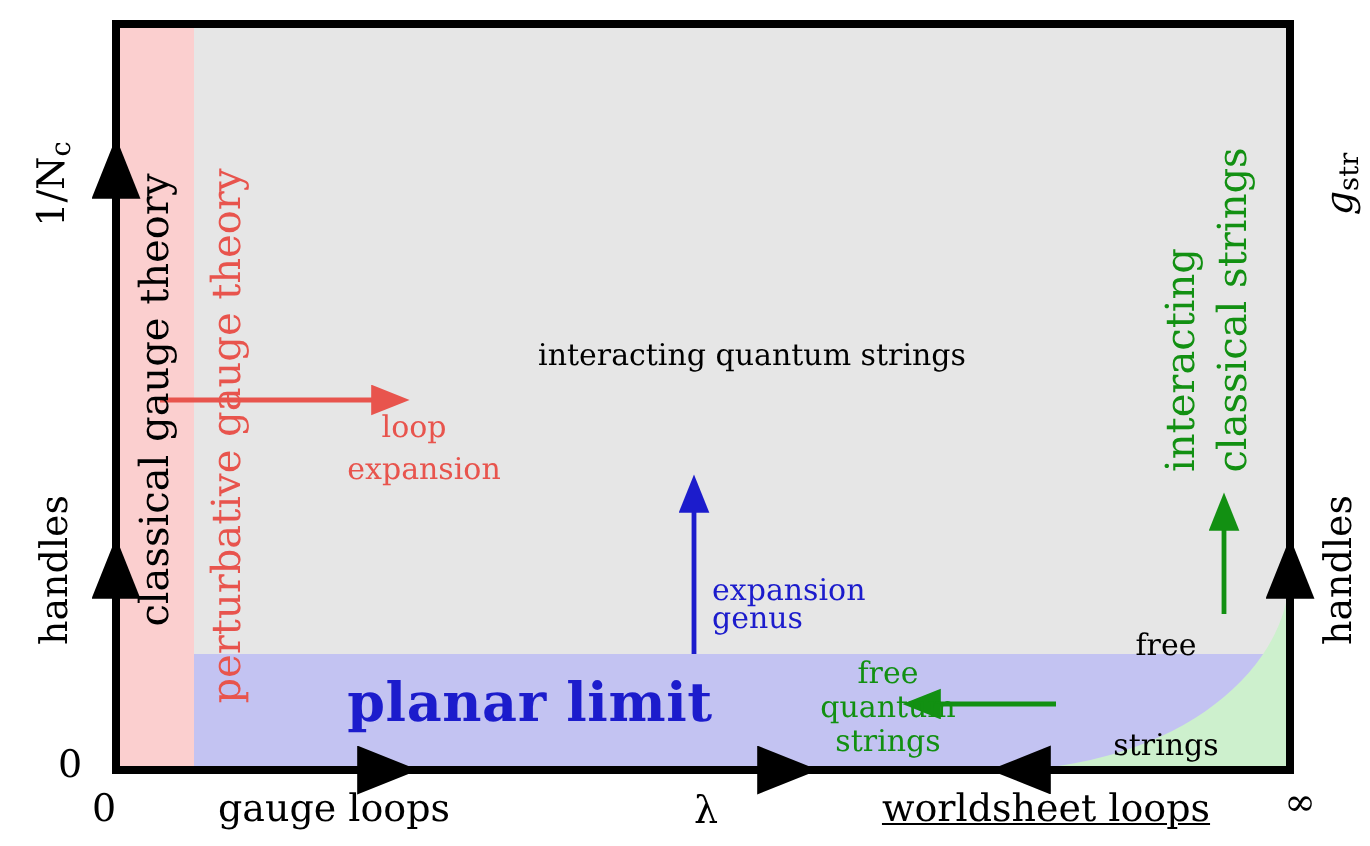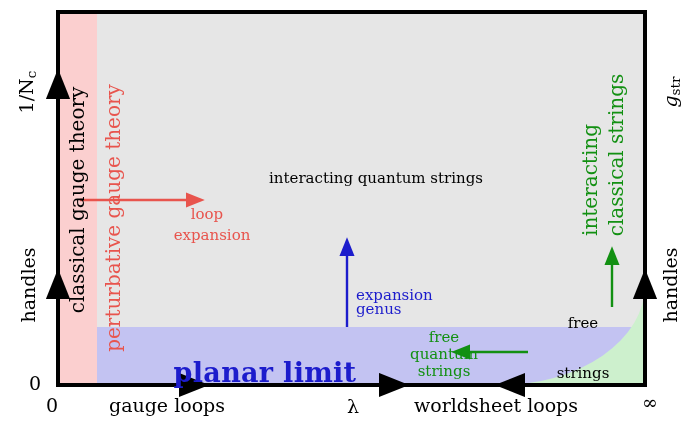--- a/index.html
+++ b/index.html
@@ -11,21 +11,21 @@
   .ctr{transform:translate(-50%,-50%);}
   .rot{transform-origin:50% 50%;}
   .blk{color:#000000;}
   .red{color:#e8544d;}
   .blu{color:#1c1ccc;}
   .grn{color:#129012;}
   .axlbl{font-size:19px;}
   .tiny{font-size:15px;text-align:center;}
   .big{font-size:26px;}
   .mid{font-size:15px;}
-  .planar{font-size:27px;font-weight:bold;letter-spacing:.3px;margin-top:20px;}
+  .planar{font-size:27px;font-weight:bold;letter-spacing:.3px;}
   .sideA{font-size:20px;}
   i.it{font-style:italic;}
   .sub{font-size:.72em;vertical-align:-0.22em;}
 </style>
 </head>
 <body>
 
 <div id="stage">
 
   <svg class="layer" viewBox="0 0 685 423" xmlns="http://www.w3.org/2000/svg">
@@ -100,16 +100,16 @@
   <div class="txt ctr axlbl blk" style="left:28px;top:285px;transform:translate(-50%,-50%) rotate(-90deg);">handles</div>
 
   <div class="txt ctr axlbl blk" style="left:672px;top:92px;transform:translate(-50%,-50%) rotate(-90deg);">
     <i class="it">g</i><span class="sub">str</span>
   </div>
   <div class="txt ctr axlbl blk" style="left:670px;top:285px;transform:translate(-50%,-50%) rotate(-90deg);">handles</div>
 
   <div class="txt ctr axlbl blk" style="left:52px;top:405px;">0</div>
   <div class="txt ctr axlbl blk" style="left:167px;top:405px;">gauge loops</div>
   <div class="txt ctr axlbl blk" style="left:353px;top:406px;">λ</div>
-  <div class="txt ctr axlbl blk" style="left:496px;top:405px;">worldsheet loops</div>
+  <div class="txt ctr axlbl blk" style="left:523px;top:405px;text-decoration:underline;">worldsheet loops</div>
   <div class="txt ctr axlbl blk" style="left:650px;top:402px;">∞</div>
 
 </div>
 
 </body></html>

